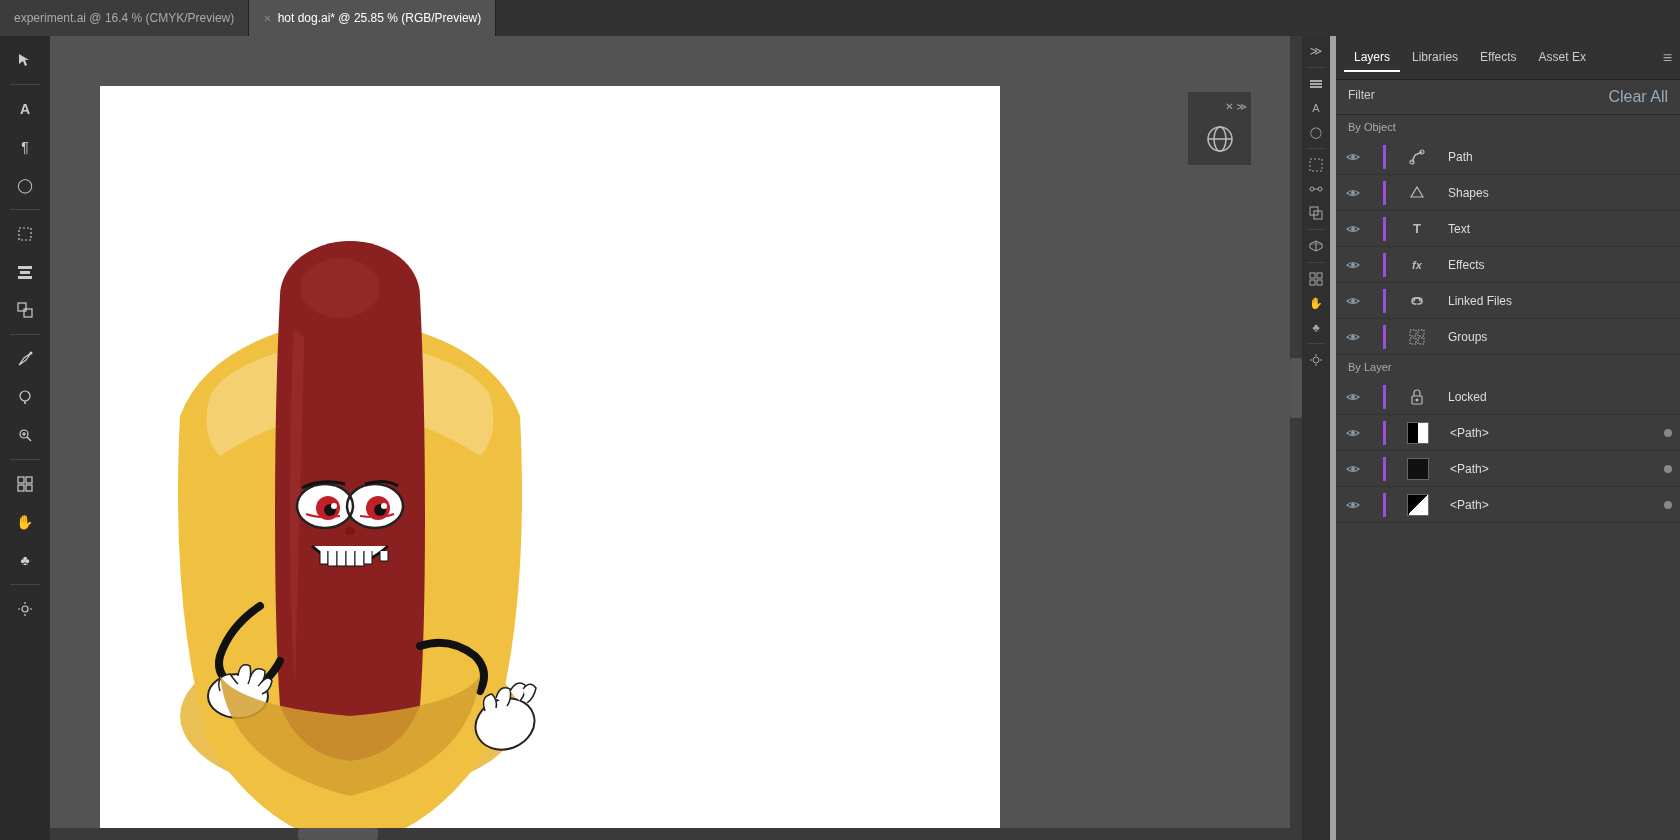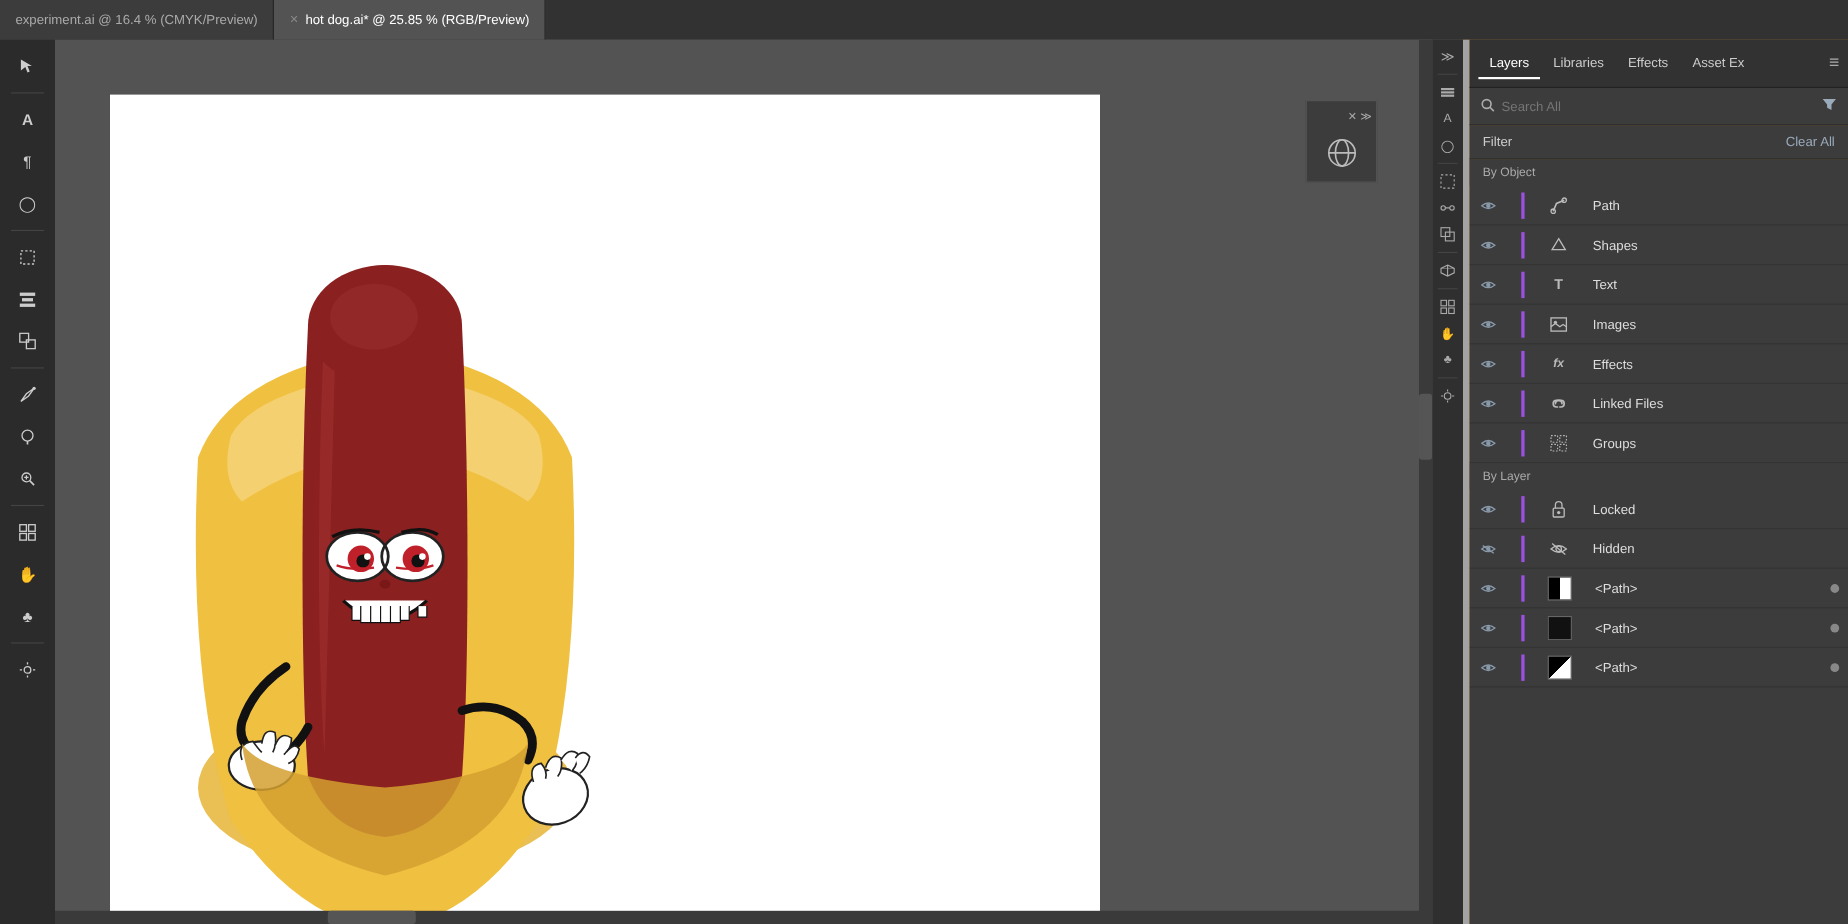--- a/index.html
+++ b/index.html
@@ -198,21 +198,21 @@
       padding: 8px 12px;
       background: #3c3c3c;
       border-bottom: 1px solid #2a2a2a;
     }
     .filter-label {
       font-size: 12px;
       color: #ccc;
       flex: 1;
     }
     .clear-all-btn {
-      font-size: 12px;
+      font-size: 16px;
       color: #9ab;
       cursor: pointer;
       background: none;
       border: none;
     }
 
     
     .layers-list {
       flex: 1;
       overflow-y: auto;
@@ -606,34 +606,20 @@
         <span>Effects</span>
       </div>
       <div class="panel-tab">
         <span>Asset Ex</span>
       </div>
       <div class="panel-tab-more">
         <span>≡</span>
       </div>
     </div>
 
-    <div class="search-bar">
-      <span class="search-icon">
-        <svg width="13" height="13" viewBox="0 0 13 13">
-          <circle cx="5.5" cy="5.5" r="4" stroke="#aaa" stroke-width="1.5" fill="none"></circle>
-          <line x1="8.5" y1="8.5" x2="12" y2="12" stroke="#aaa" stroke-width="1.5"></line>
-        </svg>
-      </span>
-      <input class="search-input" type="text" placeholder="Search All" style="">
-      <span class="filter-icon">
-        <svg width="14" height="14" viewBox="0 0 14 14">
-          <path d="M1 2 L13 2 L9 7 L9 12 L5 10 L5 7 Z" fill="#9ab"></path>
-        </svg>
-      </span>
-    </div>
 
     <div class="filter-header">
       <span class="filter-label">Filter</span>
       <button class="clear-all-btn">Clear All</button>
     </div>
 
     <div class="layers-list">
 
       <div class="section-header">
         <span>By Object</span>
@@ -678,37 +664,20 @@
           <svg width="14" height="10" viewBox="0 0 14 10">
             <path d="M1 5 Q7 0 13 5 Q7 10 1 5Z" stroke="#8899aa" stroke-width="1.2" fill="none"></path>
             <circle cx="7" cy="5" r="2" fill="#8899aa"></circle>
           </svg>
         </div>
         <div class="purple-line"></div>
         <div class="layer-type-icon" style="font-size:13px;color:#bbb;font-weight:bold;">T</div>
         <span class="layer-name">Text</span>
       </div>
 
-      <div class="layer-item">
-        <div class="visibility-eye">
-          <svg width="14" height="10" viewBox="0 0 14 10">
-            <path d="M1 5 Q7 0 13 5 Q7 10 1 5Z" stroke="#8899aa" stroke-width="1.2" fill="none"></path>
-            <circle cx="7" cy="5" r="2" fill="#8899aa"></circle>
-          </svg>
-        </div>
-        <div class="purple-line"></div>
-        <div class="layer-type-icon">
-          <svg width="16" height="14" viewBox="0 0 16 14">
-            <rect x="1" y="1" width="14" height="12" stroke="#bbb" stroke-width="1.2" fill="none"></rect>
-            <circle cx="5" cy="5" r="1.5" fill="#bbb"></circle>
-            <path d="M1 9 L5 6 L9 9 L12 7 L15 9" stroke="#bbb" stroke-width="1.2" fill="none"></path>
-          </svg>
-        </div>
-        <span class="layer-name">Images</span>
-      </div>
 
       <div class="layer-item">
         <div class="visibility-eye">
           <svg width="14" height="10" viewBox="0 0 14 10">
             <path d="M1 5 Q7 0 13 5 Q7 10 1 5Z" stroke="#8899aa" stroke-width="1.2" fill="none"></path>
             <circle cx="7" cy="5" r="2" fill="#8899aa"></circle>
           </svg>
         </div>
         <div class="purple-line"></div>
         <div class="layer-type-icon" style="font-size:11px;color:#bbb;font-style:italic;font-weight:bold;">fx</div>
@@ -766,38 +735,20 @@
         <div class="layer-type-icon">
           <svg width="14" height="16" viewBox="0 0 14 16">
             <rect x="2" y="7" width="10" height="8" rx="1" stroke="#bbb" stroke-width="1.2" fill="none"></rect>
             <path d="M4 7 L4 4 Q4 1 7 1 Q10 1 10 4 L10 7" stroke="#bbb" stroke-width="1.2" fill="none"></path>
             <circle cx="7" cy="11" r="1.5" fill="#bbb"></circle>
           </svg>
         </div>
         <span class="layer-name">Locked</span>
       </div>
 
-      <div class="layer-item">
-        <div class="visibility-eye">
-          <svg width="14" height="10" viewBox="0 0 14 10">
-            <path d="M1 5 Q7 0 13 5 Q7 10 1 5Z" stroke="#8899aa" stroke-width="1.2" fill="none"></path>
-            <circle cx="7" cy="5" r="2" fill="#8899aa"></circle>
-            <line x1="2" y1="2" x2="12" y2="9" stroke="#8899aa" stroke-width="1.2"></line>
-          </svg>
-        </div>
-        <div class="purple-line"></div>
-        <div class="layer-type-icon">
-          <svg width="16" height="12" viewBox="0 0 16 12">
-            <path d="M1 6 Q8 0 15 6 Q8 12 1 6Z" stroke="#bbb" stroke-width="1.2" fill="none"></path>
-            <circle cx="8" cy="6" r="2.5" fill="none" stroke="#bbb" stroke-width="1.2"></circle>
-            <line x1="2" y1="1" x2="14" y2="11" stroke="#bbb" stroke-width="1.2"></line>
-          </svg>
-        </div>
-        <span class="layer-name">Hidden</span>
-      </div>
 
       <div class="layer-item">
         <div class="visibility-eye">
           <svg width="14" height="10" viewBox="0 0 14 10">
             <path d="M1 5 Q7 0 13 5 Q7 10 1 5Z" stroke="#8899aa" stroke-width="1.2" fill="none"></path>
             <circle cx="7" cy="5" r="2" fill="#8899aa"></circle>
           </svg>
         </div>
         <div class="purple-line"></div>
         <div class="layer-thumb">

